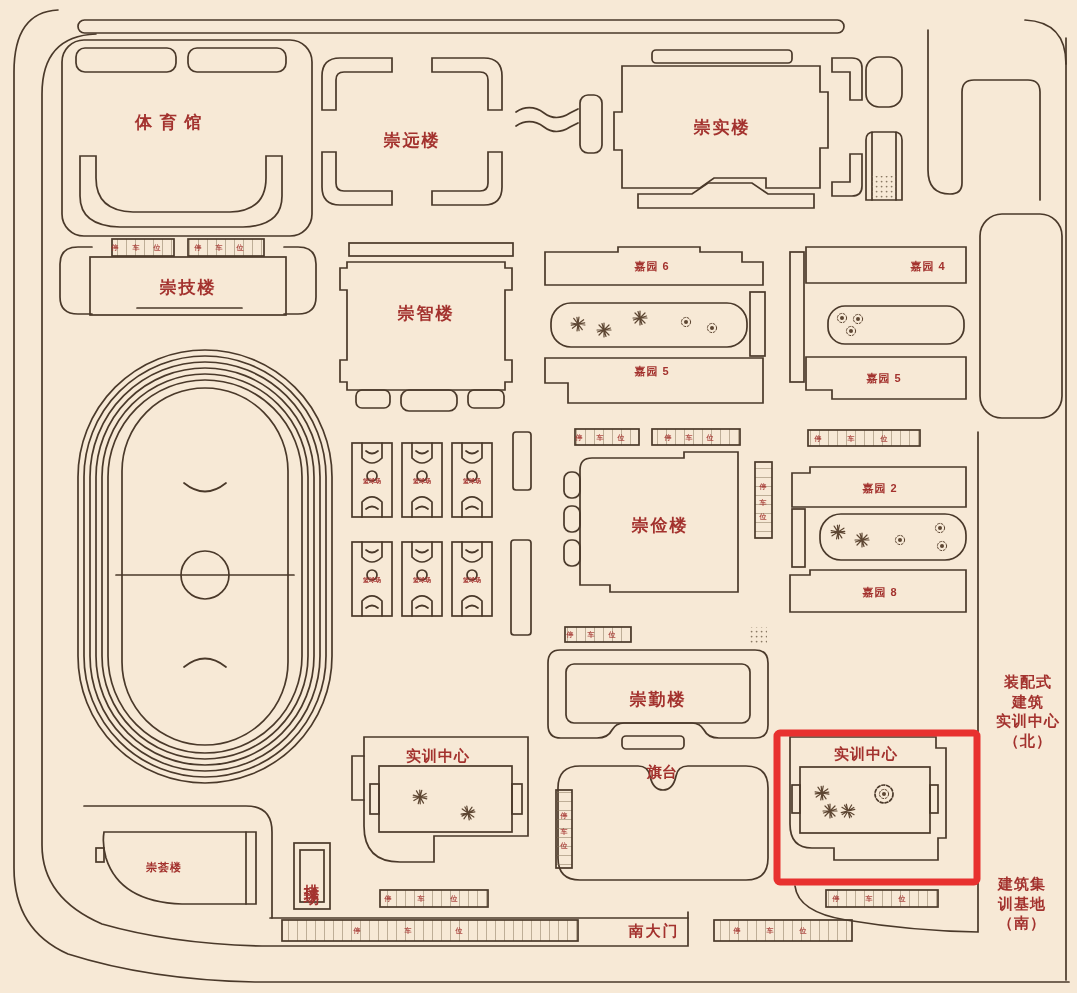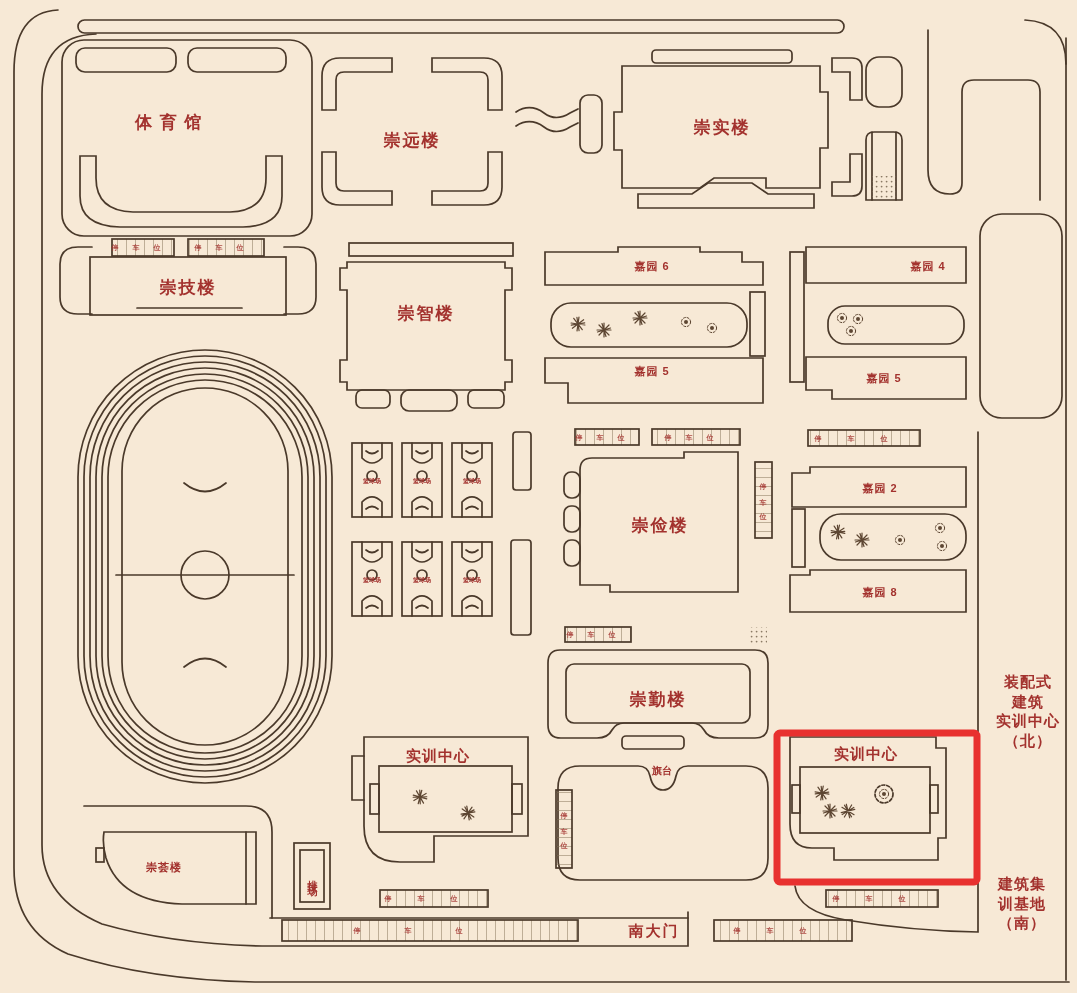--- a/index.html
+++ b/index.html
@@ -5,21 +5,21 @@
   html,body{margin:0;padding:0;background:#fff;}
   .map{position:relative;width:1077px;height:993px;background:var(--bg,#f7e9d6);
        font-family:"Liberation Sans",sans-serif;overflow:hidden;}
   svg.layer{position:absolute;left:0;top:0;}
   .lbl{position:absolute;transform:translate(-50%,-50%);color:var(--label,#a3322e);
        font-weight:bold;white-space:nowrap;line-height:1;}
   .s20{font-size:15px;letter-spacing:2px;}
   .s17{font-size:17px;letter-spacing:2px;}
   .s16{font-size:11px;letter-spacing:1px;text-align:center;}
   .s15{font-size:15px;letter-spacing:1px;}
-  .s13{font-size:10px;}
+  .s13{font-size:15px;}
   .s6{font-size:6px;letter-spacing:0;}
   .sp{letter-spacing:.45em;margin-top:8px;}
   .vert{writing-mode:vertical-rl;letter-spacing:3px;}
   .park{font-size:7px;font-weight:bold;color:var(--label,#a3322e);opacity:.85;letter-spacing:14px;}
   .park.wide{letter-spacing:44px;}
   .park.mid{letter-spacing:26px;}
   .park.pv{writing-mode:vertical-rl;letter-spacing:15px;}
   .mlines{position:absolute;transform:translate(-50%,0);color:var(--label,#a3322e);
           font-weight:bold;text-align:center;font-size:15px;line-height:1.3;letter-spacing:1px;white-space:nowrap;}
 </style>

